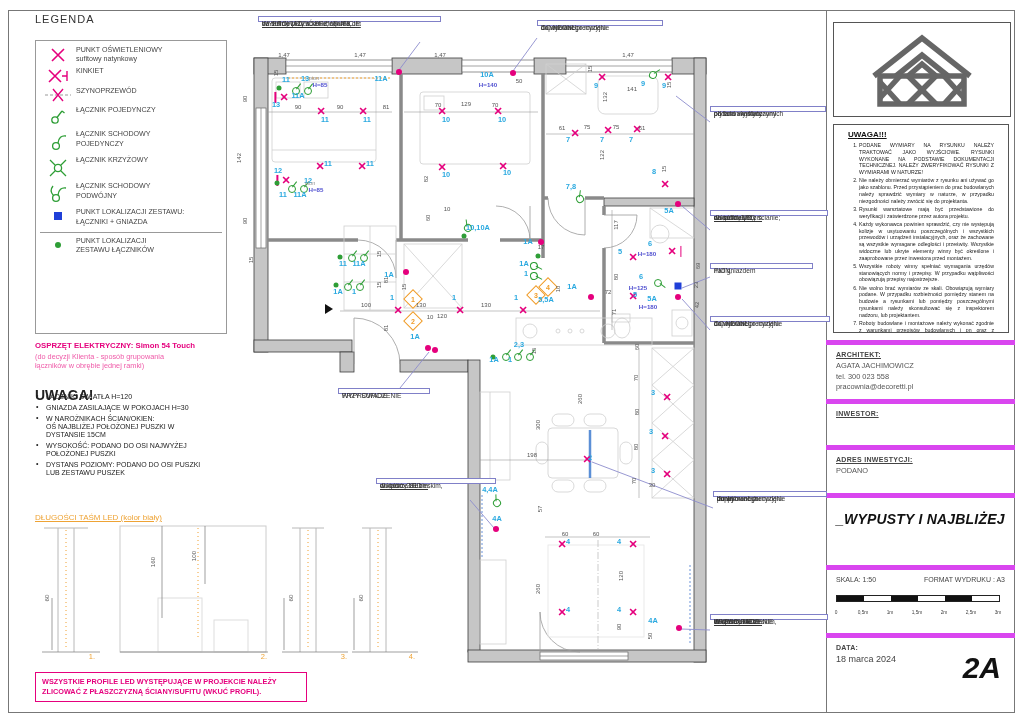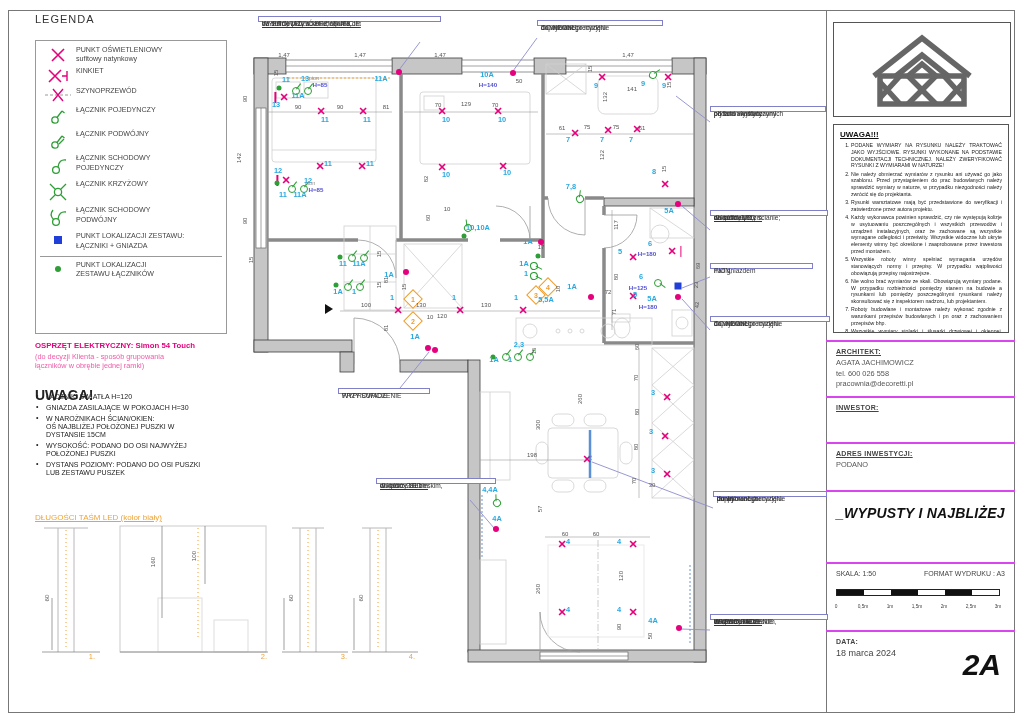--- a/index.html
+++ b/index.html
@@ -29,27 +29,27 @@
   #led-title{left:35px;top:513px;font-size:8px;color:#eea335;text-decoration:underline}
   #profiles-box{left:35px;top:672px;width:258px;border:1.2px solid #e5007d;padding:4px 6px;font-size:7.3px;
                 font-weight:bold;color:#e5007d;white-space:pre-line;line-height:1.4}
   .lednum{position:absolute;font-size:6.2px;color:#555;transform:translate(-50%,-50%);white-space:nowrap}
   .lednum.vert{transform:translate(-50%,-50%) rotate(-90deg)}
   .lednum.orange{color:#eea335;font-size:7.5px}
   
   #rightcol{left:826px;top:10px;width:189px;height:702px;border-left:1px solid #777;box-sizing:border-box}
   #logo-box{left:833px;top:22px;width:176px;height:93px;border:1.5px solid #555;display:flex;
             align-items:center;justify-content:center}
-  #uwaga-box{left:833px;top:124px;width:176px;height:209px;border:1.5px solid #555;padding:5px 6px;
+  #uwaga-box{left:833px;top:124px;width:176px;height:209px;border:1.5px solid #555;padding:5px 14px;
              box-sizing:border-box;overflow:hidden}
   #uwaga-box h3{margin:0 0 3px 0;font-size:8px;text-decoration:underline;color:#111}
   #notes{margin:0;padding-left:11px;font-size:5.2px;line-height:1.3;color:#222;text-align:justify}
   #notes li{margin-bottom:1.5px}
   #tb{left:826px;top:340px;width:189px;box-sizing:border-box}
-  .sec{border-top:2px solid #d946ef;padding:6px 10px;box-sizing:border-box}
+  .sec{border-top:5px solid #d946ef;padding:6px 10px;box-sizing:border-box}
   .tlabel{font-size:7px;font-weight:bold;color:#444;text-decoration:underline;letter-spacing:.3px}
   .tval{font-size:7.4px;color:#555;margin-top:3px;line-height:1.45}
   .dwg-title{font-size:14px;font-weight:bold;font-style:italic;color:#111;line-height:1.3;letter-spacing:.2px}
   .skala-row{display:flex;justify-content:space-between;font-size:7px;color:#444}
   #scalebar{position:relative;margin-top:12px;width:162px;height:5px;border:1px solid #222;display:flex}
   #scalebar div{flex:1}
   #scalebar div:nth-child(odd){background:#111}
   #scalebar div:nth-child(even){background:#fff}
   .sblabel{position:absolute;top:8px;font-size:4.8px;color:#444;transform:translateX(-50%);white-space:nowrap}
   .sheetno{position:absolute;right:14px;bottom:10px;font-size:30px;font-weight:bold;font-style:italic;color:#111}
@@ -536,29 +536,20 @@
         <span class="lsym">
           <svg width="22" height="20">
             <circle cx="8" cy="13" r="3.2" fill="none" stroke="#2e9e36" stroke-width="1.3"></circle>
             <path d="M10,10.5 L15,4 M15,4 L17.5,6" fill="none" stroke="#2e9e36" stroke-width="1.3"></path>
           </svg>
         </span>
         <div class="ltxt">ŁĄCZNIK POJEDYNCZY</div>
       </div>
       <div class="lrow">
         <span class="lsym">
-          <svg width="22" height="20">
-            <circle cx="8" cy="14" r="3.2" fill="none" stroke="#2e9e36" stroke-width="1.3"></circle>
-            <path d="M10,11.5 L15,5 M15,5 L17.5,7 M12,13 L17,8" fill="none" stroke="#2e9e36" stroke-width="1.3"></path>
-          </svg>
-        </span>
-        <div class="ltxt">ŁĄCZNIK PODWÓJNY</div>
-      </div>
-      <div class="lrow">
-        <span class="lsym">
           <svg width="22" height="22">
             <circle cx="9" cy="15" r="3.4" fill="none" stroke="#2e9e36" stroke-width="1.3"></circle>
             <path d="M11,12 Q12,4 19,5" fill="none" stroke="#2e9e36" stroke-width="1.3"></path>
           </svg>
         </span>
         <div class="ltxt">ŁĄCZNIK SCHODOWY<div>POJEDYNCZY</div></div>
       </div>
       <div class="lrow">
         <span class="lsym">
           <svg width="24" height="22">
@@ -605,20 +596,22 @@
       <li>GNIAZDA ZASILAJĄCE W POKOJACH H=30</li>
       <li>W NAROŻNIKACH ŚCIAN/OKIEN:
 OŚ NAJBLIŻEJ POŁOŻONEJ PUSZKI W
 DYSTANSIE 15CM</li>
       <li>WYSOKOŚĆ: PODANO DO OSI NAJWYŻEJ
 POŁOŻONEJ PUSZKI</li>
       <li>DYSTANS POZIOMY: PODANO DO OSI PUSZKI
 LUB ZESTAWU PUSZEK</li>
     </ul>
   <div class="abs" id="led-title">DŁUGOŚCI TAŚM LED (kolor biały)</div>
+  <div class="abs" id="profiles-box">WSZYSTKIE PROFILE LED WYSTĘPUJĄCE W PROJEKCIE NALEŻY
+ZLICOWAĆ Z PŁASZCZYZNĄ ŚCIANY/SUFITU (WKUĆ PROFIL).</div>
 
   <div class="abs" id="rightcol"></div>
   <div class="abs" id="logo-box">
     <svg width="122" height="80" viewBox="0 0 120 80">
       <g stroke="#666" stroke-width="5.5" fill="none" stroke-linejoin="miter">
         <path d="M12,46 L60,8 L108,46"></path>
         <path d="M34,46 L60,25 L86,46"></path>
         <path d="M46,46 L60,34 L74,46 L60,60 Z"></path>
         <rect x="18" y="46" width="84" height="28"></rect>
         <path d="M18,52 L38,74 M38,46 L18,68 M102,52 L82,74 M82,46 L102,68 M60,60 L74,74 M60,60 L46,74"></path>
@@ -636,21 +629,21 @@
         <li>Nie wolno brać wymiarów ze skali. Obowiązują wymiary podane. W przypadku rozbieżności pomiędzy stanem na budowie a rysunkami lub pomiędzy poszczególnymi rysunkami należy skonsultować się z inspektorem nadzoru, lub projektantem.</li>
         <li>Roboty budowlane i montażowe należy wykonać zgodnie z warunkami przepisów budowlanych i pn oraz z zachowaniem przepisów bhp.</li>
         <li>Wszystkie wymiary stolarki i ślusarki drzwiowej i okiennej, wewnętrznej i zewnętrznej należy sprawdzić w naturze przed realizacją.</li>
       </ol>
   </div>
   <div class="abs" id="tb">
     <div class="sec">
       <div class="tlabel">ARCHITEKT:</div>
       <div class="tval">
         <div>AGATA JACHIMOWICZ</div>
-        <div>tel. 600 026 558</div>
+        <div>tel. 300 023 558</div>
         <div>pracownia@decoretti.pl</div>
       </div>
     </div>
     <div class="sec" style="height:46px">
       <div class="tlabel">INWESTOR:</div>
     </div>
     <div class="sec" style="height:48px">
       <div class="tlabel">ADRES INWESTYCJI:</div>
       <div class="tval">PODANO</div>
     </div>

